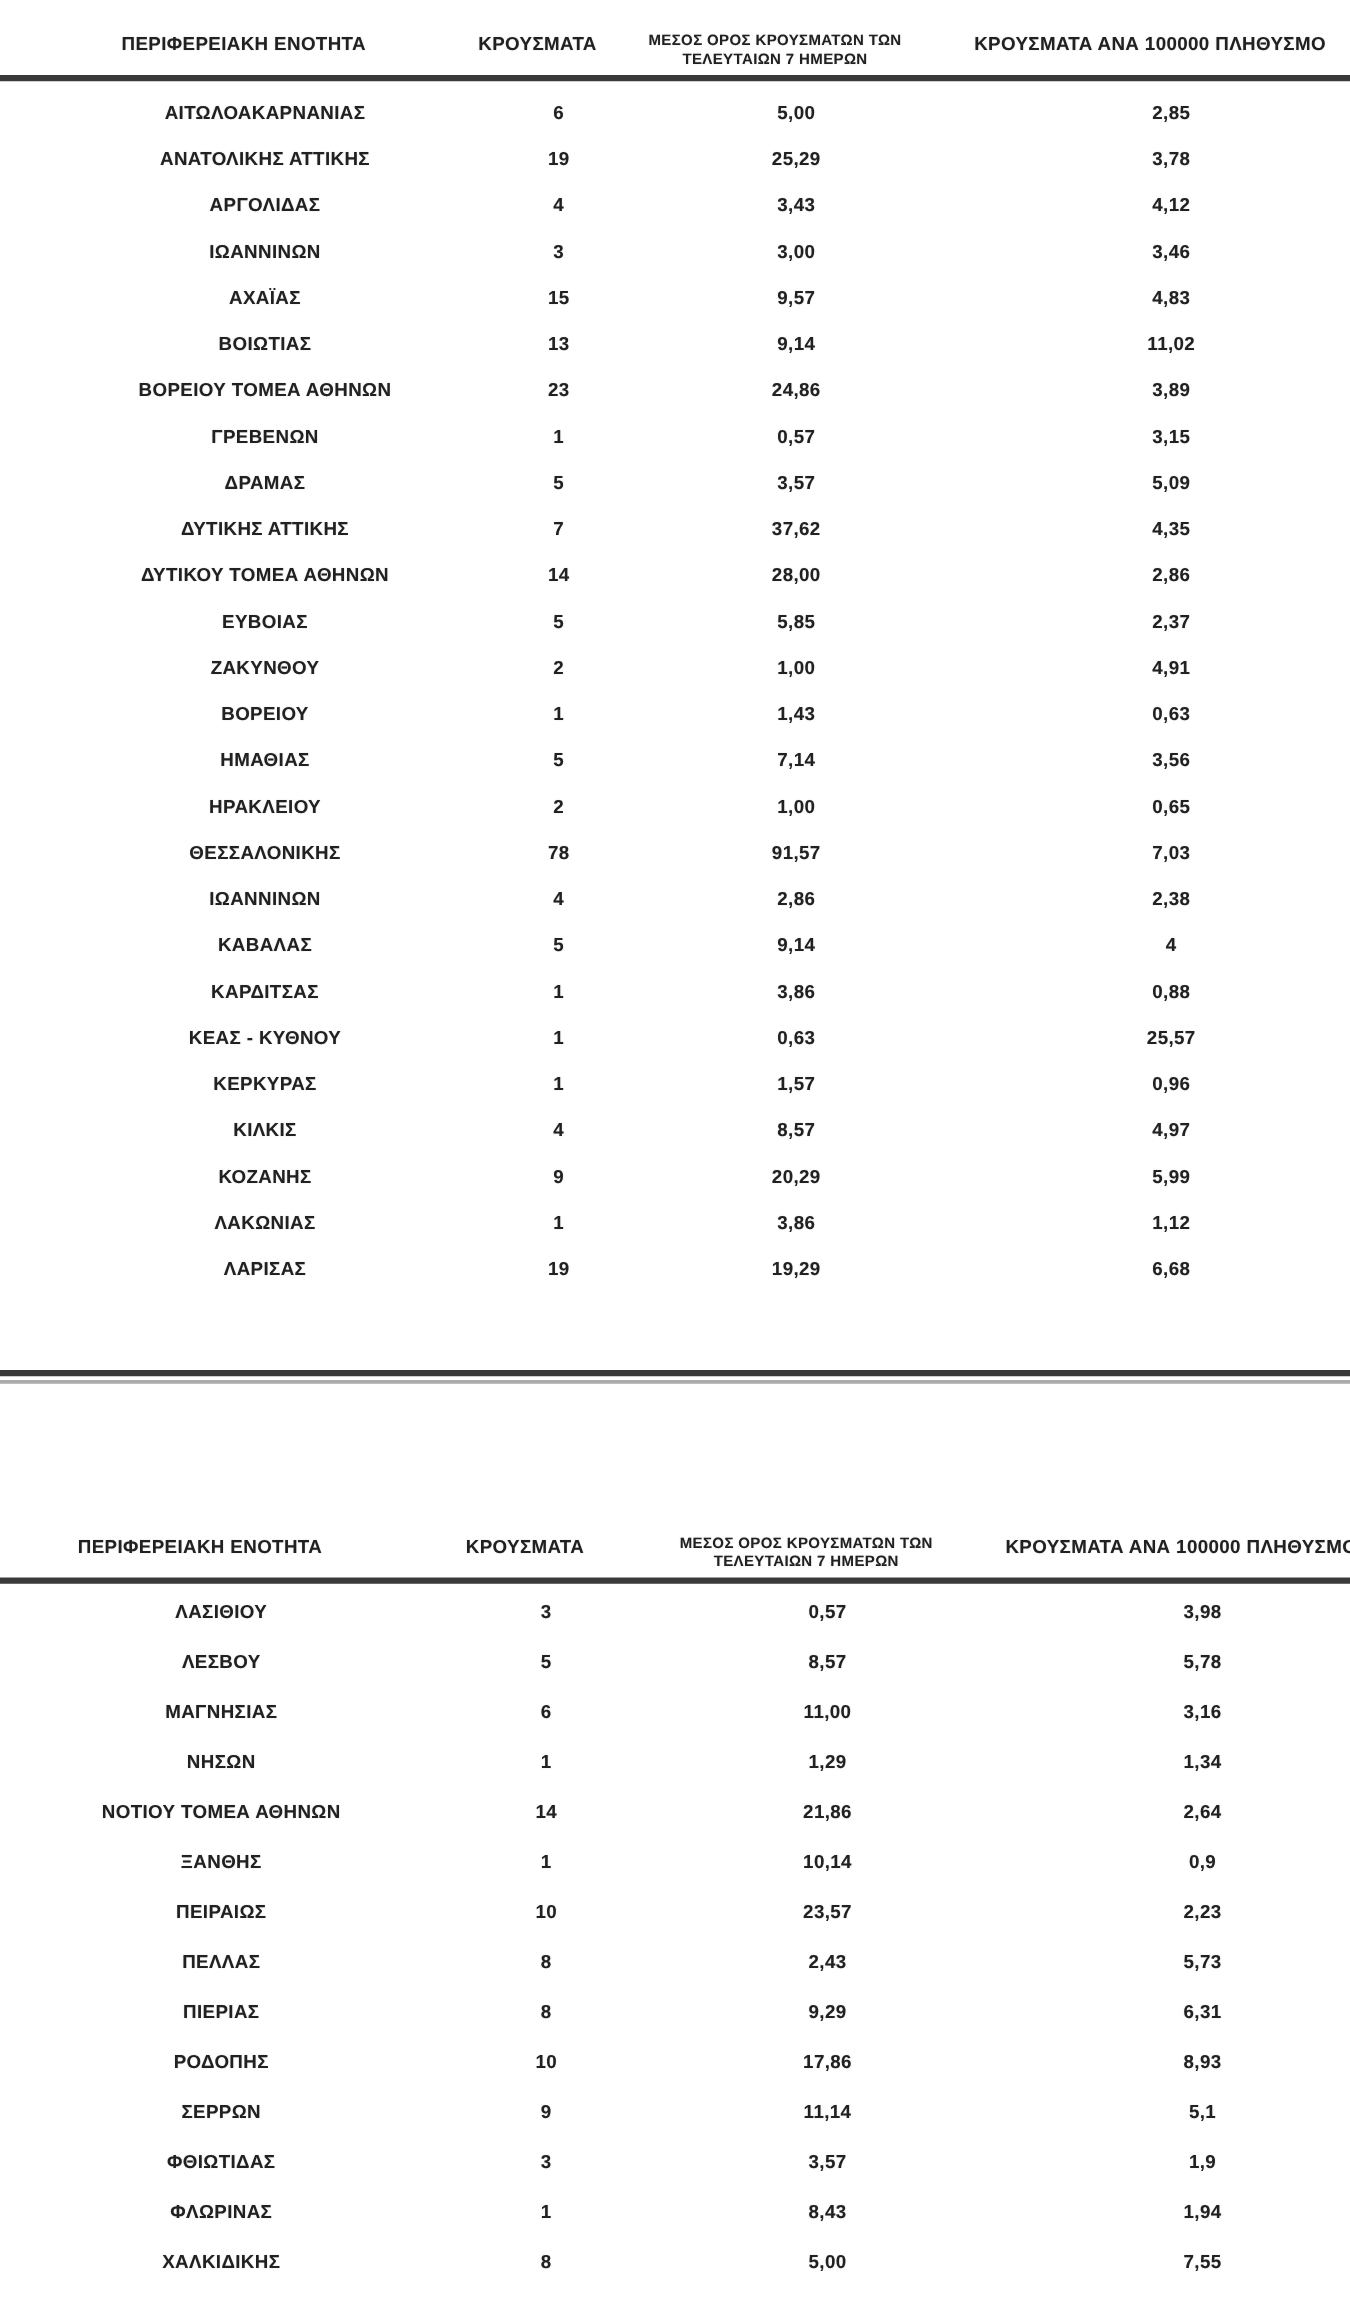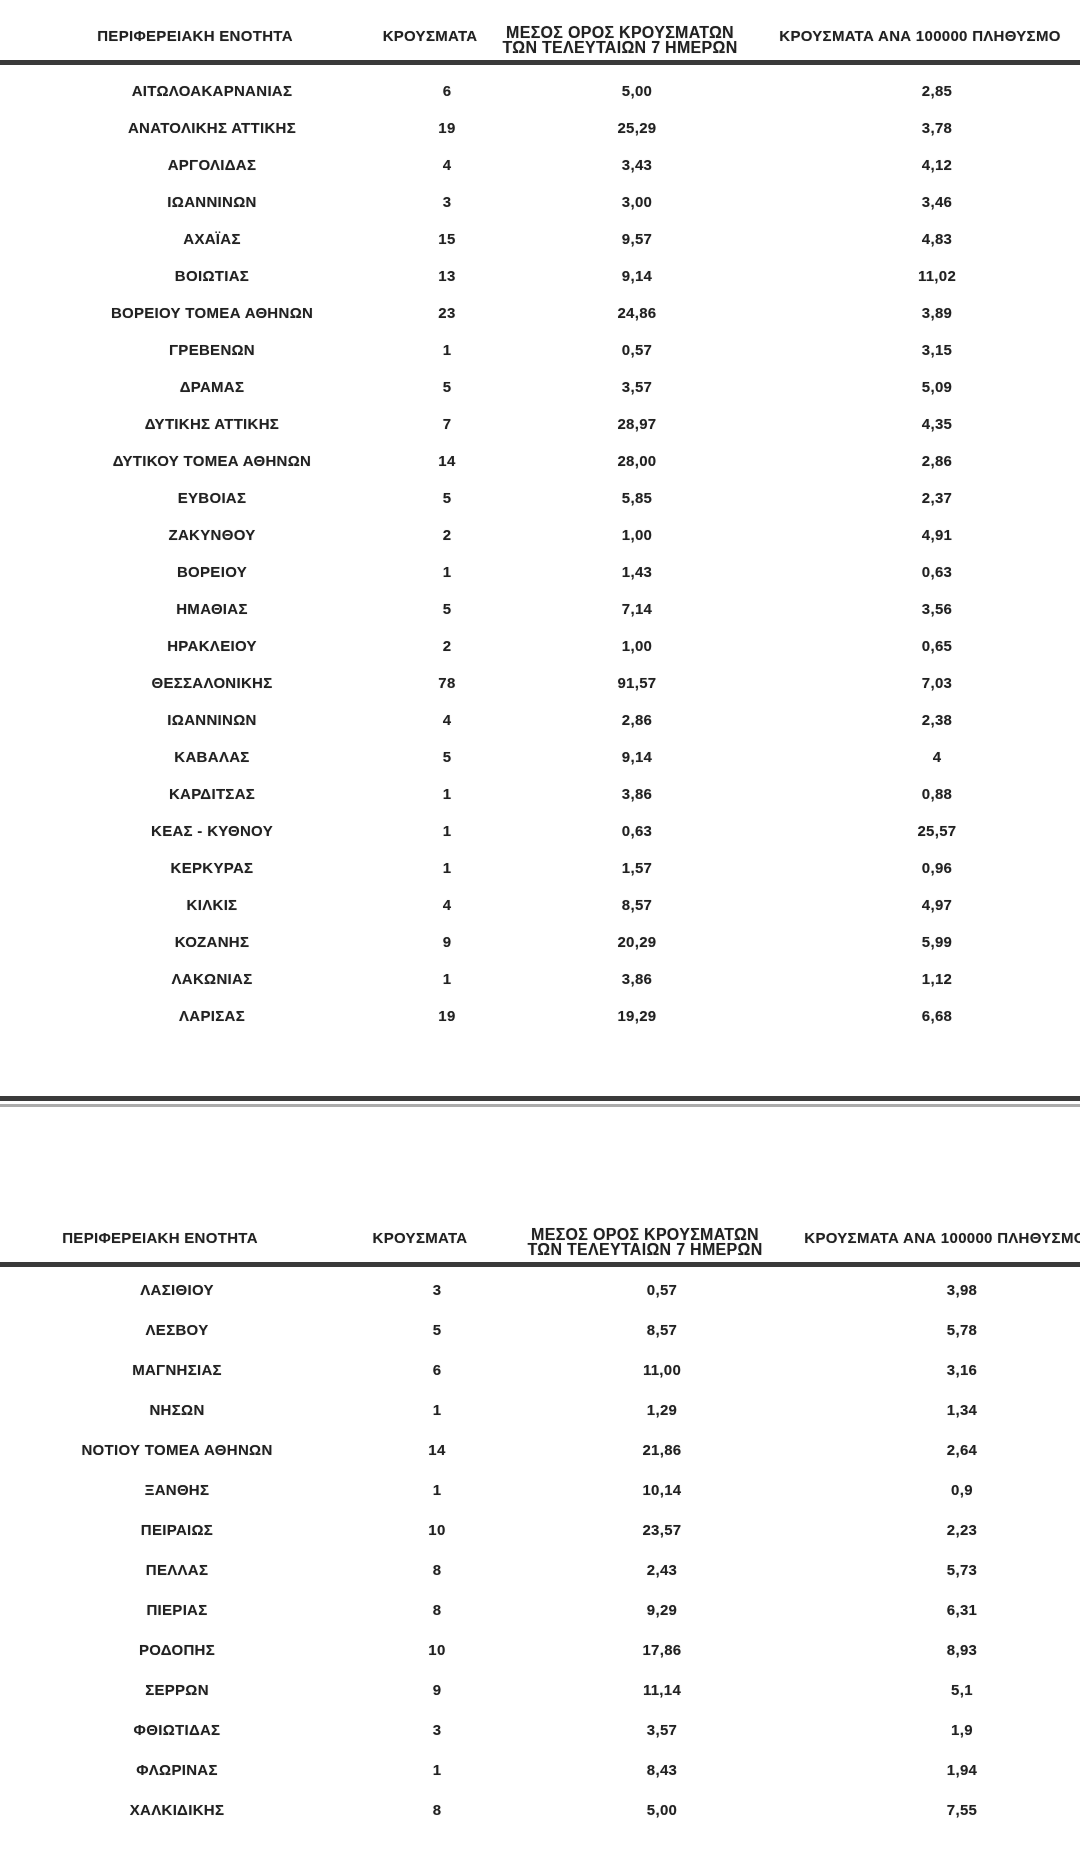--- a/index.html
+++ b/index.html
@@ -21,21 +21,21 @@
     align-items:end;
   }
   #t1-header{top:0;height:60px;width:1080px;grid-template-columns:390px 80px 300px 300px;}
   #t2-header{top:1202px;height:60px;width:1120px;grid-template-columns:320px 200px 250px 350px;}
   .hcell{
     display:flex;align-items:flex-end;justify-content:center;
     text-align:center;font-size:15px;height:100%;
   }
   .hcell .txt{padding-bottom:16px;}
   .hcell.small .txt{
-    font-size:16px;line-height:15px;max-width:238px;padding-bottom:5px;
+    font-size:12px;line-height:15px;max-width:238px;padding-bottom:5px;
   }
   
   .rule{position:absolute;left:0;width:1080px;z-index:5;}
   #t1-top-rule{top:60px;height:5px;}
   #t1-bottom-rule{top:1096px;height:5px;}
   #t1-bottom-rule2{top:1104px;height:3px;}
   #t2-top-rule{top:1262px;height:5px;}
   
   .tbody{position:absolute;left:17px;}
   #t1-body{top:72px;width:1080px;}
@@ -117,21 +117,21 @@
       </div>
       <div class="trow">
         <div class="tcell">ΔΡΑΜΑΣ</div>
         <div class="tcell">5</div>
         <div class="tcell">3,57</div>
         <div class="tcell">5,09</div>
       </div>
       <div class="trow">
         <div class="tcell">ΔΥΤΙΚΗΣ ΑΤΤΙΚΗΣ</div>
         <div class="tcell">7</div>
-        <div class="tcell">28,97</div>
+        <div class="tcell">37,62</div>
         <div class="tcell">4,35</div>
       </div>
       <div class="trow">
         <div class="tcell">ΔΥΤΙΚΟΥ ΤΟΜΕΑ ΑΘΗΝΩΝ</div>
         <div class="tcell">14</div>
         <div class="tcell">28,00</div>
         <div class="tcell">2,86</div>
       </div>
       <div class="trow">
         <div class="tcell">ΕΥΒΟΙΑΣ</div>

